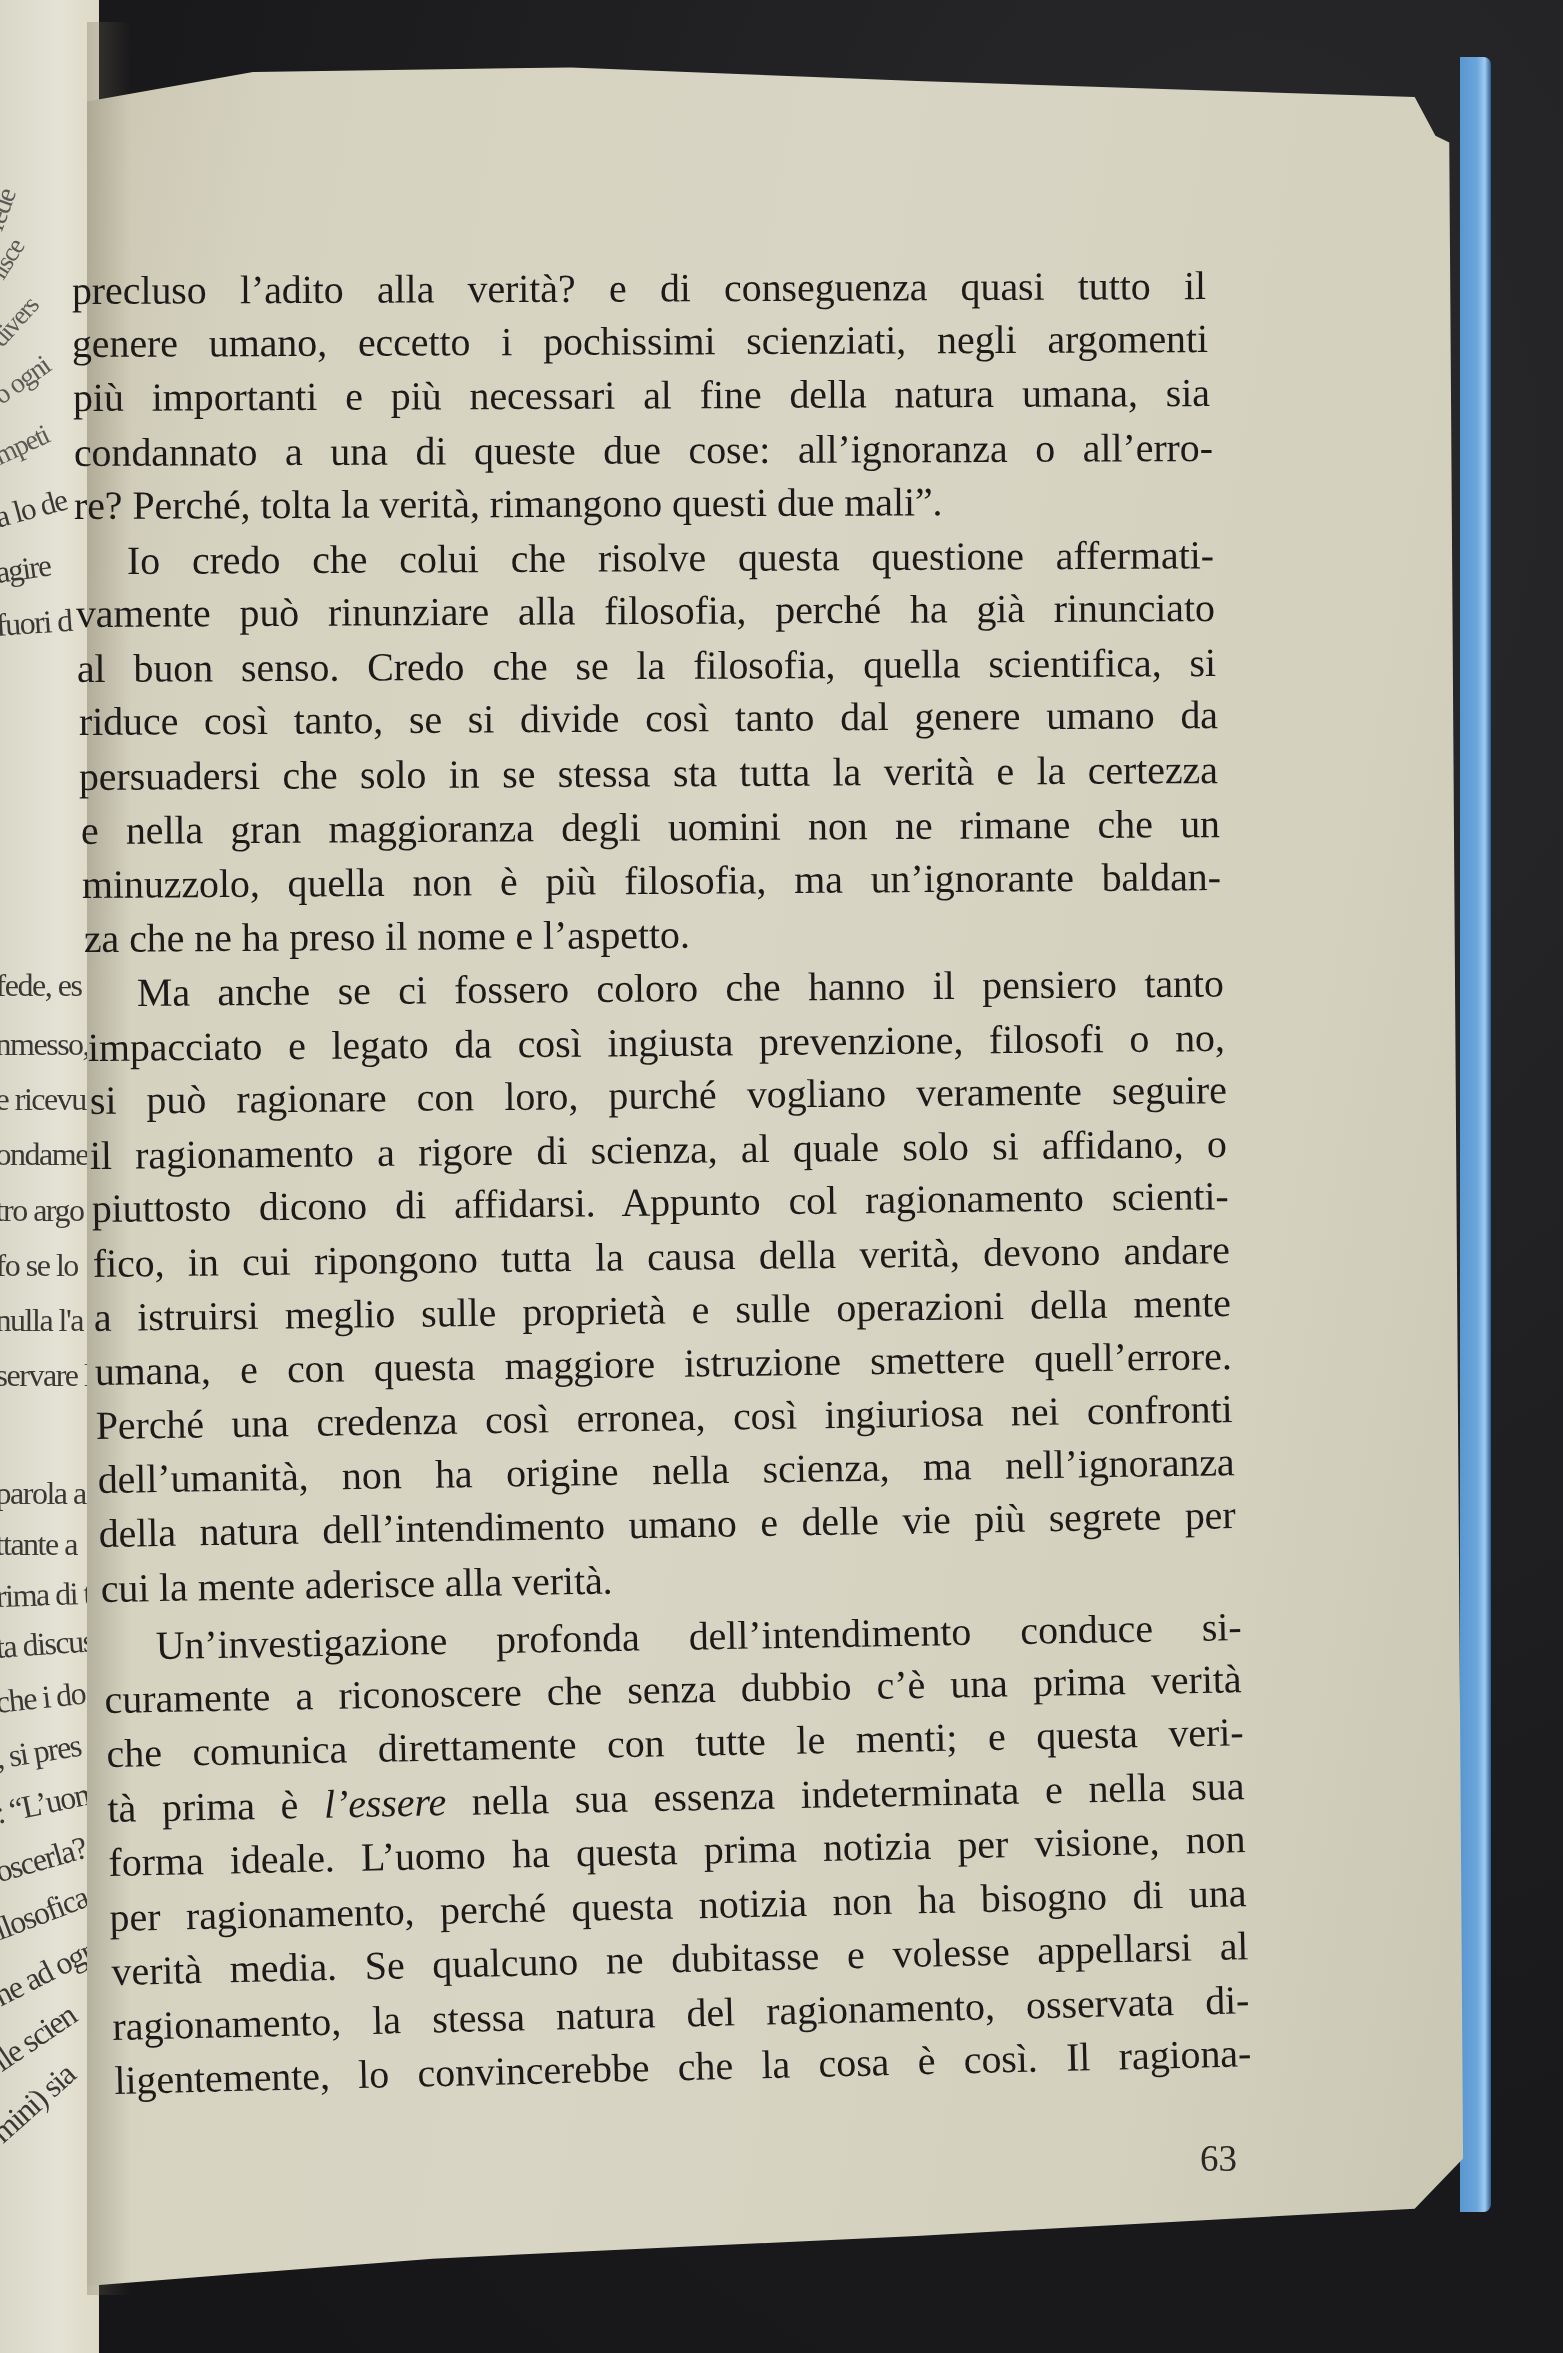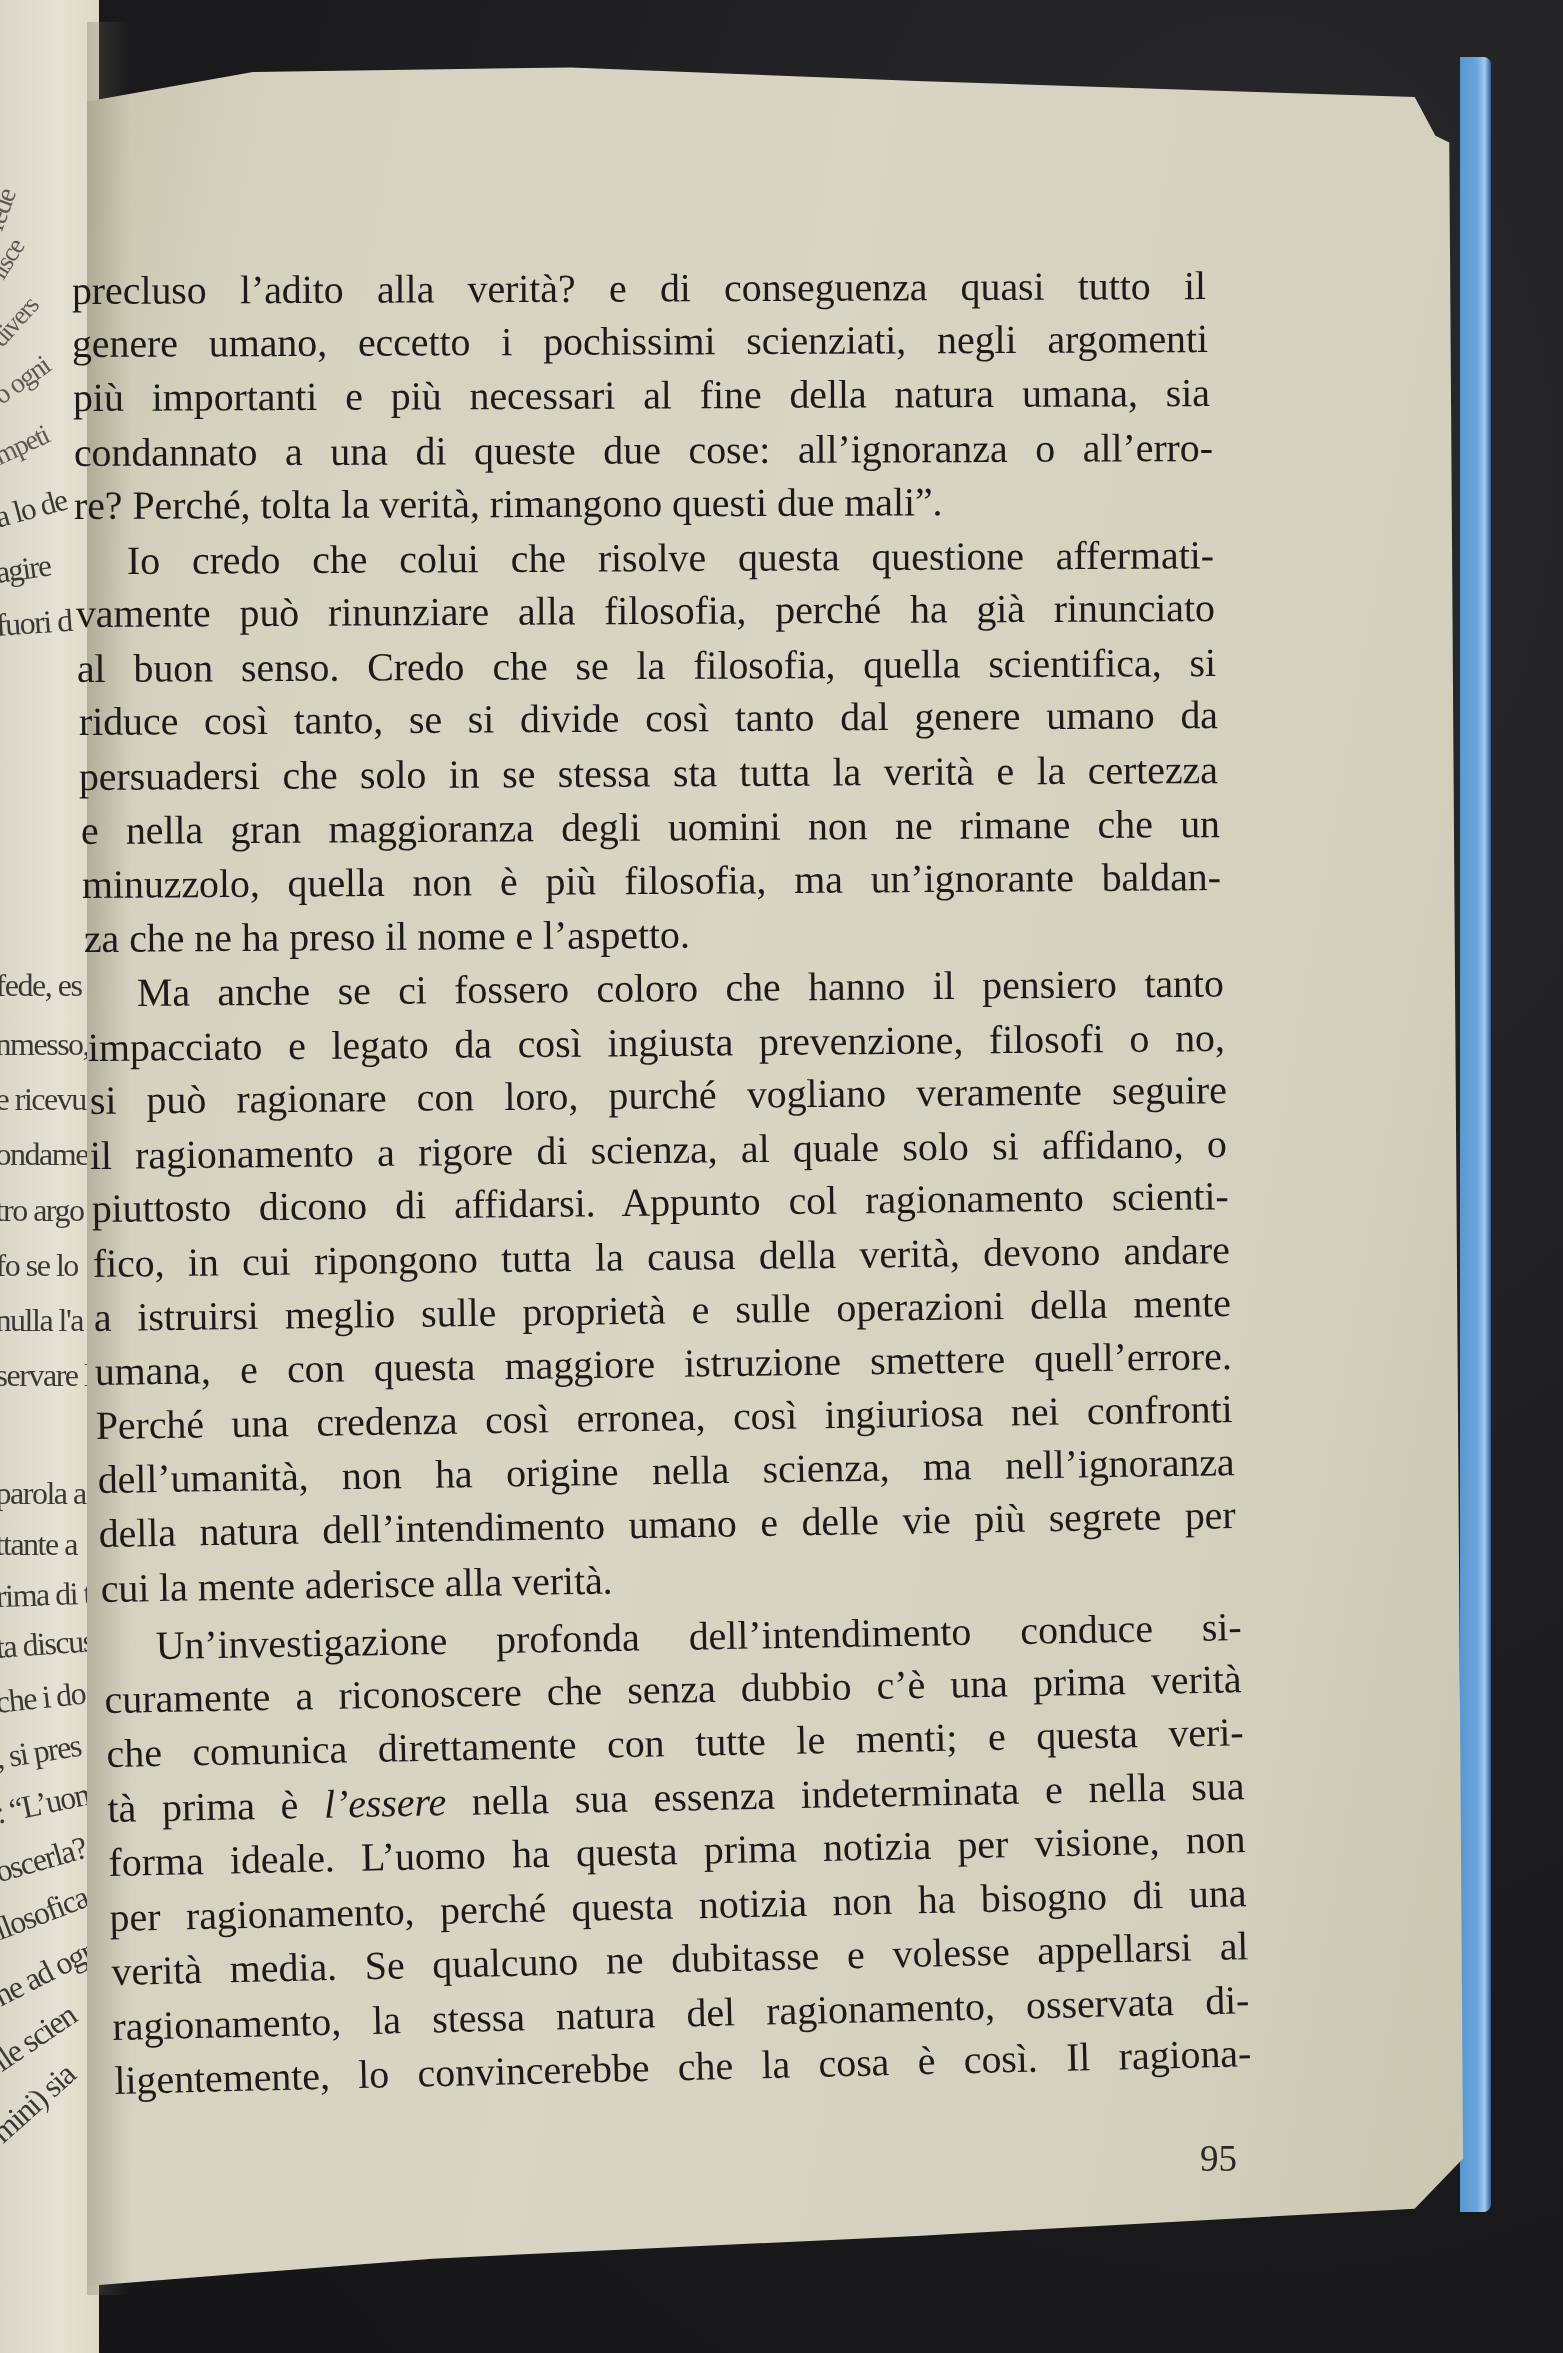--- a/index.html
+++ b/index.html
@@ -145,14 +145,14 @@
     <div class="line" style="left:107px;top:1734px;width:1137px;transform:rotate(-1.1deg);">che comunica direttamente con tutte le menti; e questa veri-</div>
     <div class="line" id="emph-line" style="left:108px;top:1789px;width:1137px;transform:rotate(-1.15deg);"><span>tà prima è </span><em>l’essere</em><span> nella sua essenza indeterminata e nella sua</span></div>
     <div class="line" style="left:109px;top:1843px;width:1137px;transform:rotate(-1.2deg);">forma ideale. L’uomo ha questa prima notizia per visione, non</div>
     <div class="line" style="left:110px;top:1898px;width:1137px;transform:rotate(-1.25deg);">per ragionamento, perché questa notizia non ha bisogno di una</div>
     <div class="line" style="left:112px;top:1952px;width:1137px;transform:rotate(-1.3deg);">verità media. Se qualcuno ne dubitasse e volesse appellarsi al</div>
     <div class="line" style="left:113px;top:2007px;width:1137px;transform:rotate(-1.35deg);">ragionamento, la stessa natura del ragionamento, osservata di-</div>
     <div class="line" style="left:115px;top:2061px;width:1137px;transform:rotate(-1.4deg);">ligentemente, lo convincerebbe che la cosa è così. Il ragiona-</div>
   </div>
 </div>
 
-<div class="page-number">95</div>
+<div class="page-number">63</div>
 
 
 </body></html>

